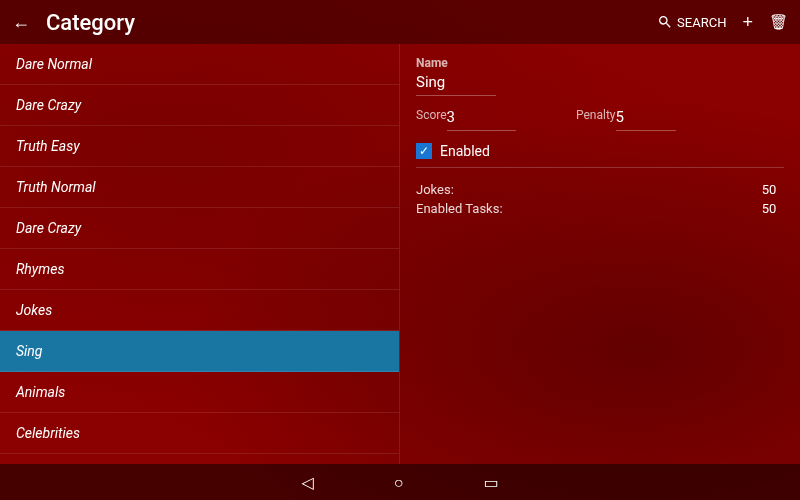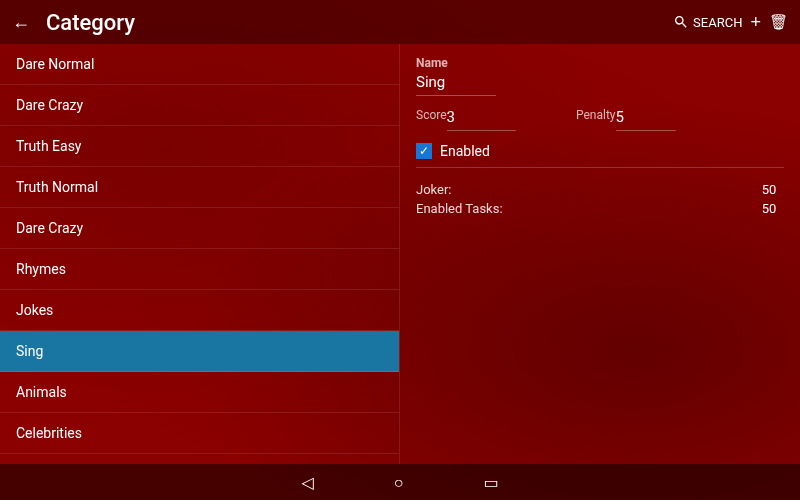--- a/index.html
+++ b/index.html
@@ -53,21 +53,21 @@
     .top-bar-title {
       color: white;
       font-size: 22px;
       font-weight: 500;
       flex: 1;
     }
 
     .top-bar-actions {
       display: flex;
       align-items: center;
-      gap: 8px;
+      gap: 16px;
     }
 
     .search-btn {
       display: flex;
       align-items: center;
       gap: 4px;
       color: white;
       font-size: 13px;
       cursor: pointer;
     }
@@ -86,20 +86,21 @@
       flex: 1;
       overflow: hidden;
     }
 
     
     .category-list {
       width: 400px;
       flex-shrink: 0;
       overflow-y: auto;
       border-right: 1px solid rgba(255,255,255,0.1);
+      font-style: italic;
     }
 
     .category-list::-webkit-scrollbar { width: 4px; }
     .category-list::-webkit-scrollbar-track { background: transparent; }
     .category-list::-webkit-scrollbar-thumb { background: rgba(255,255,255,0.3); }
 
     .category-item {
       height: 41px;
       display: flex;
       align-items: center;
@@ -297,21 +298,21 @@
 
       <div class="enabled-row">
         <div class="checkbox">
           <span class="checkbox-checkmark">✓</span>
         </div>
         <span class="enabled-label">Enabled</span>
       </div>
 
       <div class="tasks-section">
         <div class="tasks-row">
-          <span class="tasks-label">Joker:</span>
+          <span class="tasks-label">Jokes:</span>
           <span class="tasks-value">50</span>
         </div>
         <div class="tasks-row">
           <span class="tasks-label">Enabled Tasks:</span>
           <span class="tasks-value">50</span>
         </div>
       </div>
 
     </div>
   </div>

